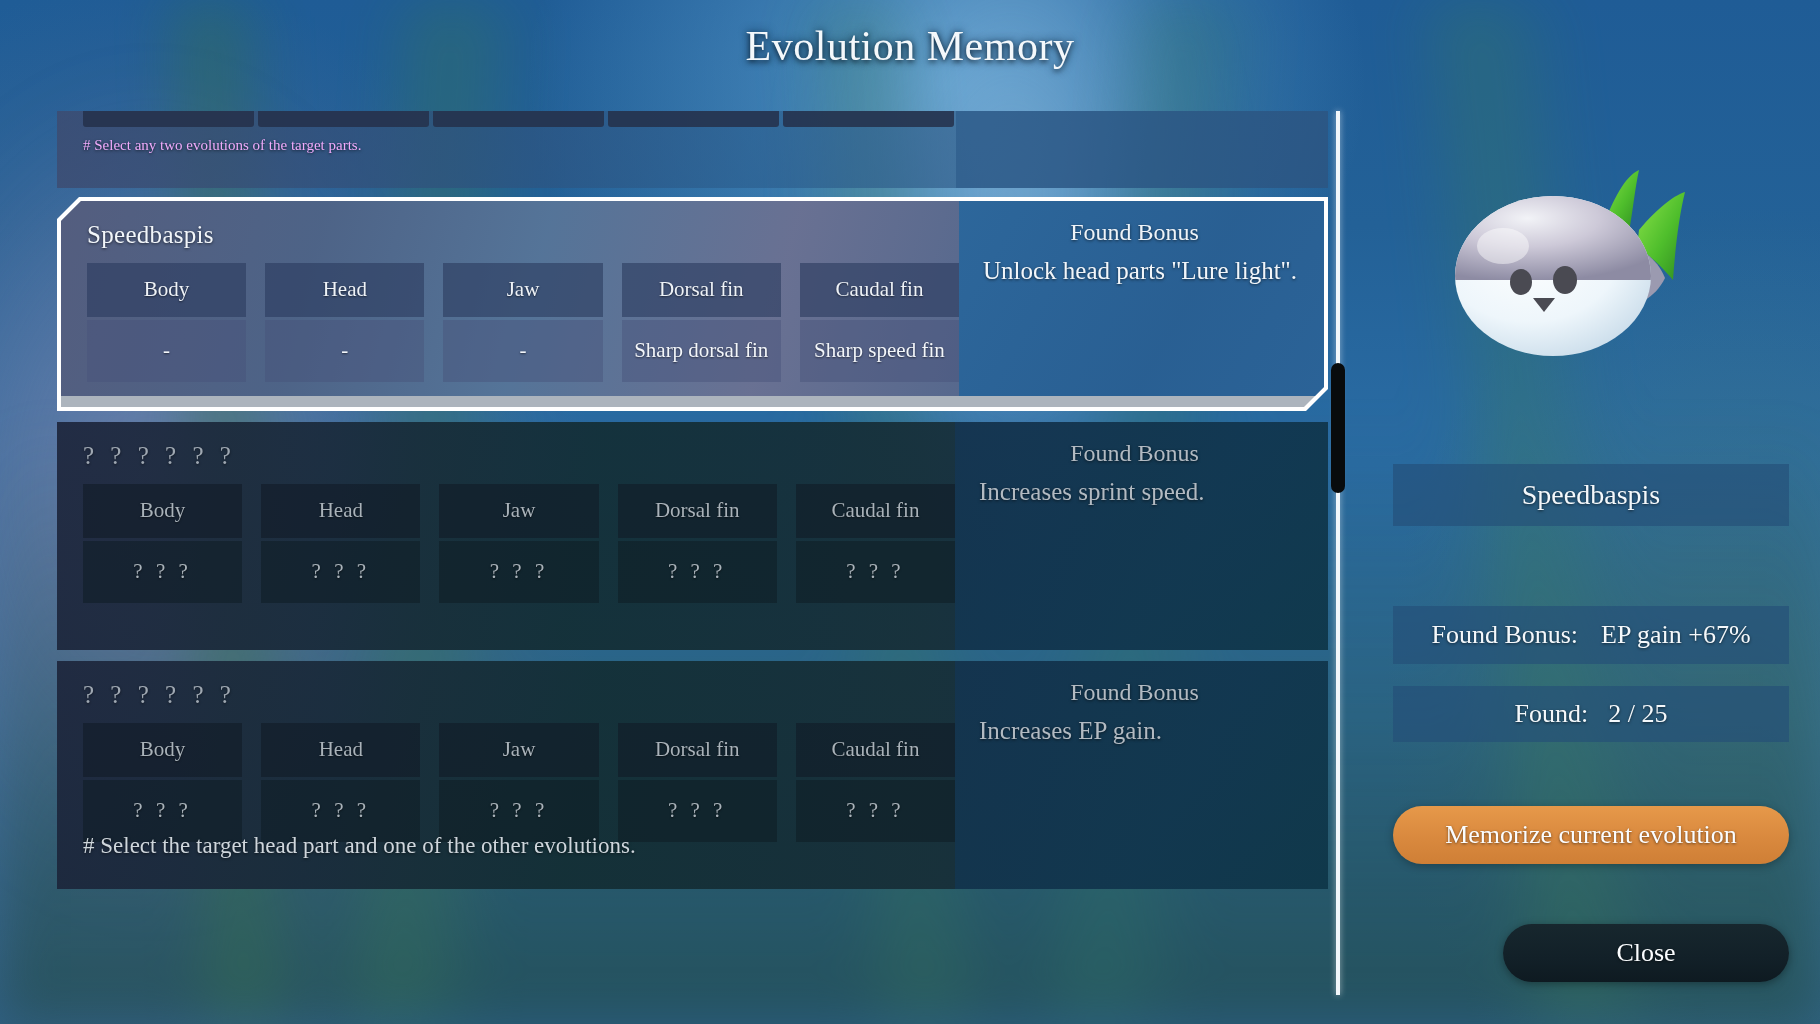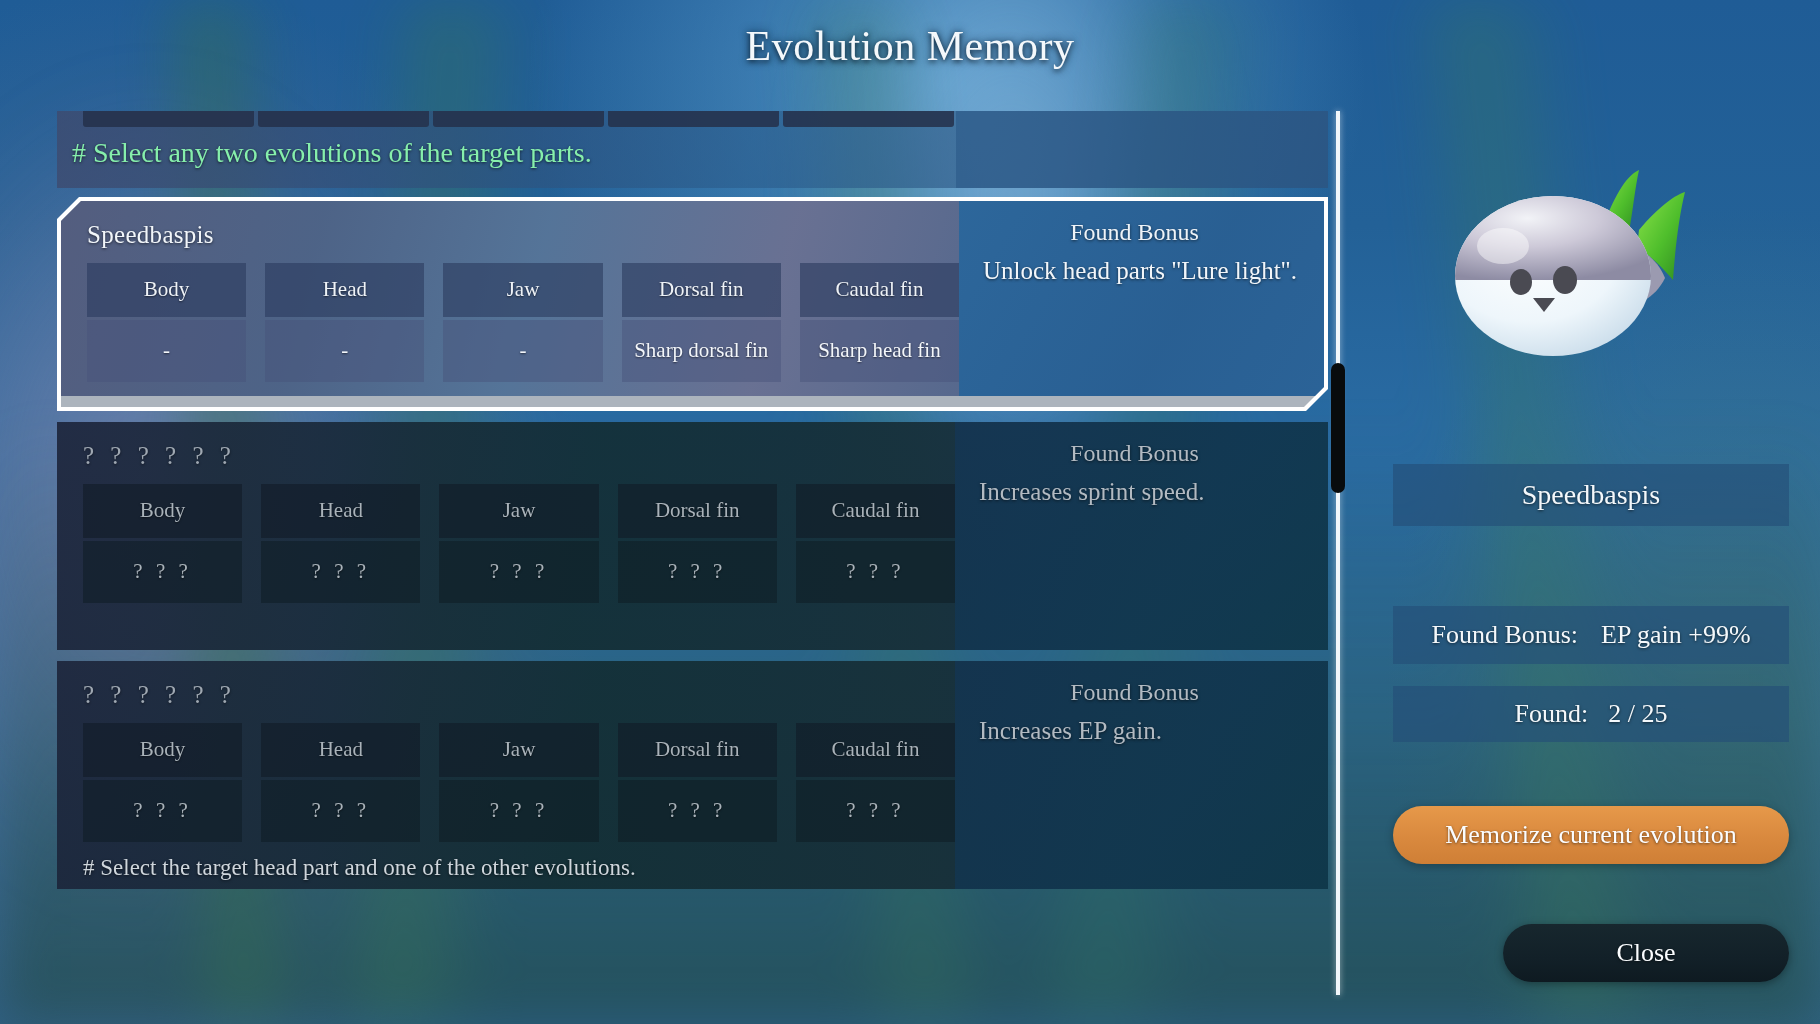--- a/index.html
+++ b/index.html
@@ -105,22 +105,22 @@
   #clipped-card .cc-cells i {
     display: block; width: 171px; height: 16px;
     background: rgba(36,48,74,.85);
     border-radius: 0 0 3px 3px;
   }
   #clipped-card .cc-right {
     position: absolute; right: 0; top: -58px; width: 372px; height: 135px;
     background: rgba(40,86,133,.55);
   }
   #clipped-card .cc-hint {
-    position: absolute; left: 15px; top: 26px;
-    font-size: 28px; color: #86efac;
+    position: absolute; left: 26px; top: 26px;
+    font-size: 15px; color: #f0abfc;
     text-shadow: 0 1px 3px rgba(0,0,0,.65);
   }
 
   
   .card-found { }
   .card-found .card-left {
     background: linear-gradient(105deg, rgba(74,84,120,.90) 0%, rgba(62,86,126,.86) 28%, rgba(60,98,142,.78) 52%, rgba(88,96,136,.80) 78%, rgba(70,90,132,.84) 100%);
   }
   .card-found .card-right {
     background: linear-gradient(120deg, rgba(34,96,152,.92) 0%, rgba(30,88,143,.92) 60%, rgba(32,92,148,.92) 100%);
@@ -209,21 +209,21 @@
     text-shadow: 0 1px 3px rgba(0,0,0,.6);
     text-align: left;
     padding-left: 16px;
   }
   .card-unknown .bonus-label,
   .card-unknown .bonus-text { color: #b2bac2; }
 
   
   #bottom-hint {
     position: absolute;
-    left: 26px; bottom: 8px;
+    left: 26px; bottom: 30px;
     font-size: 23px;
     color: #cfd6dc;
     text-shadow: 0 1px 3px rgba(0,0,0,.6);
   }
 
   
   #scrollbar {
     position: absolute;
     left: 1336px; top: 111px;
     width: 4px; height: 884px;
@@ -321,21 +321,21 @@
               <div class="part-cell">Head</div>
               <div class="part-cell">Jaw</div>
               <div class="part-cell">Dorsal fin</div>
               <div class="part-cell">Caudal fin</div>
             </div>
             <div class="part-row val-row">
               <div class="part-cell">-</div>
               <div class="part-cell">-</div>
               <div class="part-cell">-</div>
               <div class="part-cell">Sharp dorsal fin</div>
-              <div class="part-cell">Sharp head fin</div>
+              <div class="part-cell">Sharp speed fin</div>
             </div>
           </div>
         </div>
         <div class="card-right">
           <div class="bonus-label">Found Bonus</div>
           <div class="bonus-text">Unlock head parts "Lure light".</div>
         </div>
       </div>
     </div>
   </div>
@@ -441,21 +441,21 @@
       <ellipse cx="70" cy="88" rx="26" ry="18" fill="#ffffff" opacity=".45"></ellipse>
     </svg>
   </div>
 
   <div id="rp-name" class="rp-box">
     <span>Speedbaspis</span>
   </div>
 
   <div id="rp-bonus" class="rp-box">
     <span>Found Bonus:</span>
-    <span>EP gain +99%</span>
+    <span>EP gain +67%</span>
   </div>
 
   <div id="rp-found" class="rp-box">
     <span>Found:</span>
     <span>2 / 25</span>
   </div>
 
   <div id="btn-memorize" class="btn">Memorize current evolution</div>
   <div id="btn-close" class="btn">Close</div>
 

